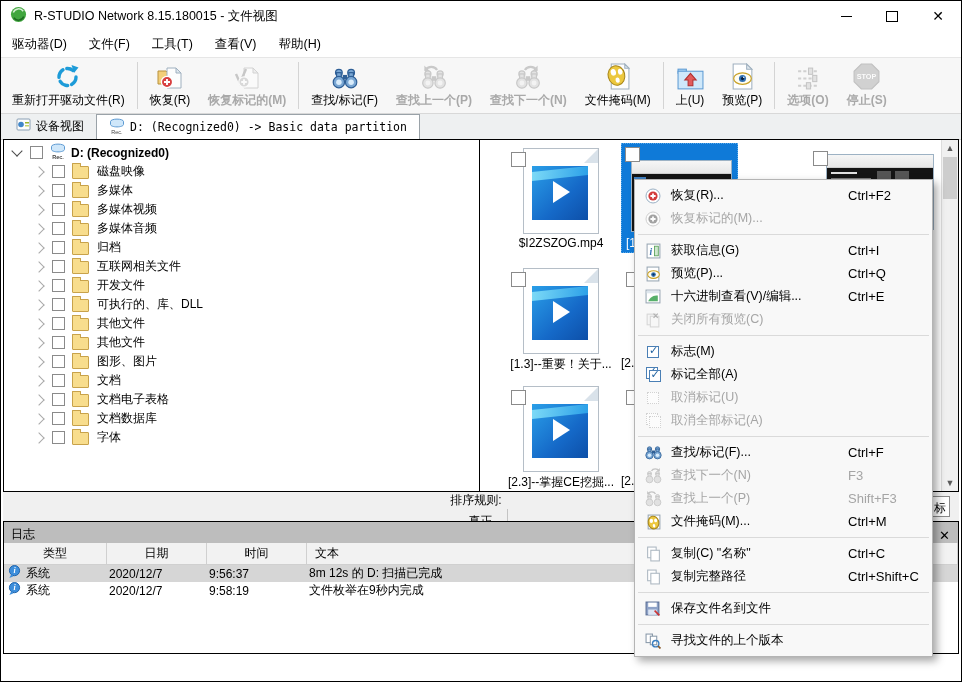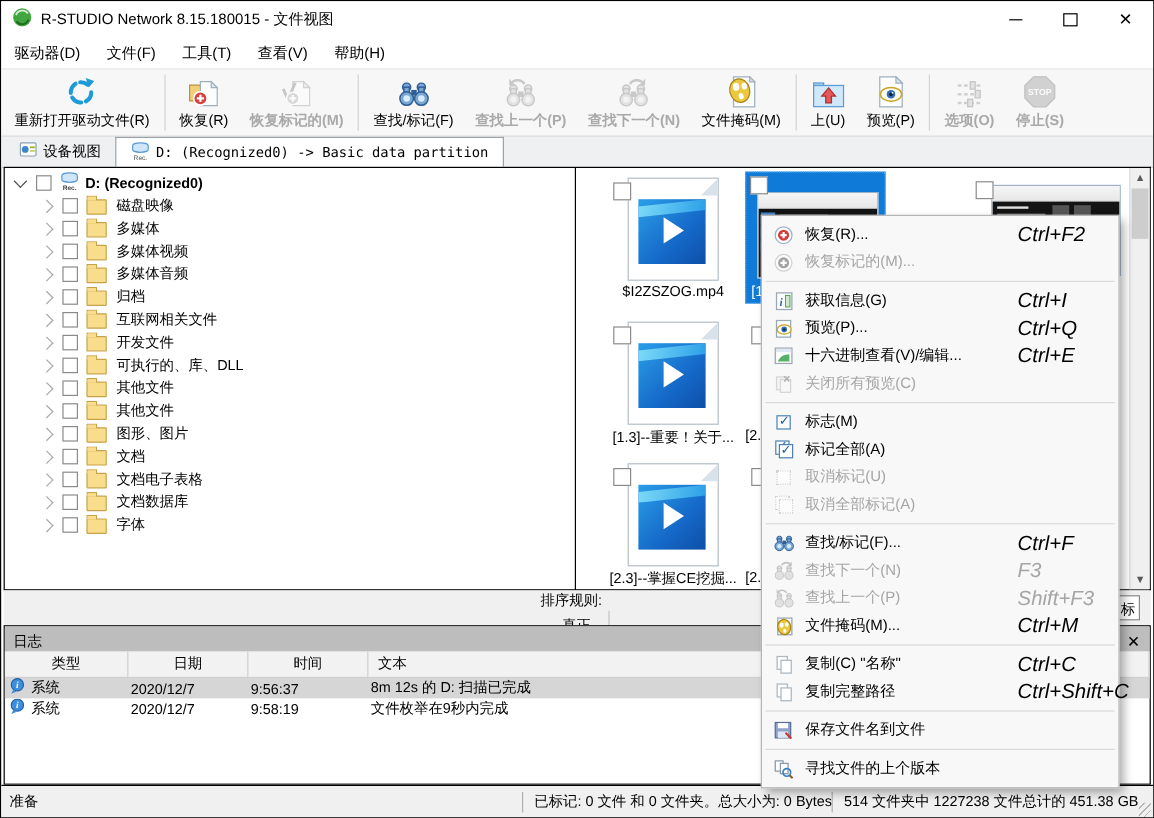--- a/index.html
+++ b/index.html
@@ -98,21 +98,21 @@
   .sb2{width:272px;padding-left:9px;border-left:1px solid #b0b0b0;box-sizing:border-box;white-space:nowrap;}
   .sb3{flex:1;padding-left:9px;border-left:1px solid #b0b0b0;white-space:nowrap;}
   .grip{width:12px;height:12px;margin-right:2px;align-self:flex-end;
     background:repeating-linear-gradient(135deg,transparent 0 3px,#b5b5b5 3px 4px);}
   
   .ctxmenu{position:absolute;left:633px;top:178px;width:297px;background:#f8f8f8;border:1px solid #b4b4b4;
     box-shadow:4px 4px 8px rgba(0,0,0,.35);padding:4px 0;z-index:60;}
   .mi{height:23px;display:flex;align-items:center;}
   .mi .mico{width:36px;display:flex;align-items:center;justify-content:center;flex:none;}
   .mi .mlabel{flex:1;font-size:12.5px;white-space:nowrap;}
-  .mi .mshort{width:84px;font-size:17px;text-align:left;flex:none;font-style:italic;}
+  .mi .mshort{width:84px;font-size:13px;text-align:left;flex:none;}
   .mi.disabled .mlabel,.mi.disabled .mshort{color:#a5a5a5;}
   .mi.disabled .mico{filter:grayscale(1) opacity(.55);}
   .msep{height:1px;background:#dadada;margin:4px 3px;}
   .cb{width:12px;height:12px;border:1px solid #4a7fb5;background:#fff;position:relative;box-sizing:border-box;}
   .cb.checked::after{content:"✓";position:absolute;top:-3px;left:1px;color:#1c5f9e;font-weight:bold;font-size:11px;}
   .cb.dot{border:1px dotted #b3b3b3;}
   .cbstack{position:relative;width:15px;height:15px;}
   .cbstack .cb{position:absolute;}
   .cbstack .cb:first-child{left:0;top:0;}
   .cbstack .cb:last-child{left:3px;top:3px;}
@@ -549,26 +549,20 @@
               <text x="7" y="9" font-size="8.5" font-weight="bold" font-style="italic" fill="#fff" text-anchor="middle" font-family="serif">i</text>
             </svg></span>
           <span>系统</span>
         </span>
       <span class="lcell c2">2020/12/7</span>
       <span class="lcell c3">9:58:19</span>
       <span class="lcell c4">文件枚举在9秒内完成</span>
     </div>
   </div>
 
-  <div class="statusbar">
-    <span class="sb1">准备</span>
-    <span class="sb2">已标记: 0 文件 和 0 文件夹。总大小为: 0 Bytes</span>
-    <span class="sb3">514 文件夹中 1227238 文件总计的 451.38 GB</span>
-    <span class="grip"></span>
-  </div>
 
   <div class="ctxmenu">
     <div class="mi">
       <span class="mico">
           <svg width="16" height="16" viewBox="0 0 16 16">
             <circle cx="8" cy="8" r="7" fill="#fff" stroke="#9ab0c4"></circle>
             <circle cx="8" cy="8" r="4.6" fill="#d23b3b"></circle>
             <path d="M8 5.4v5.2M5.4 8h5.2" stroke="#fff" stroke-width="1.8"></path>
           </svg>
         </span>

